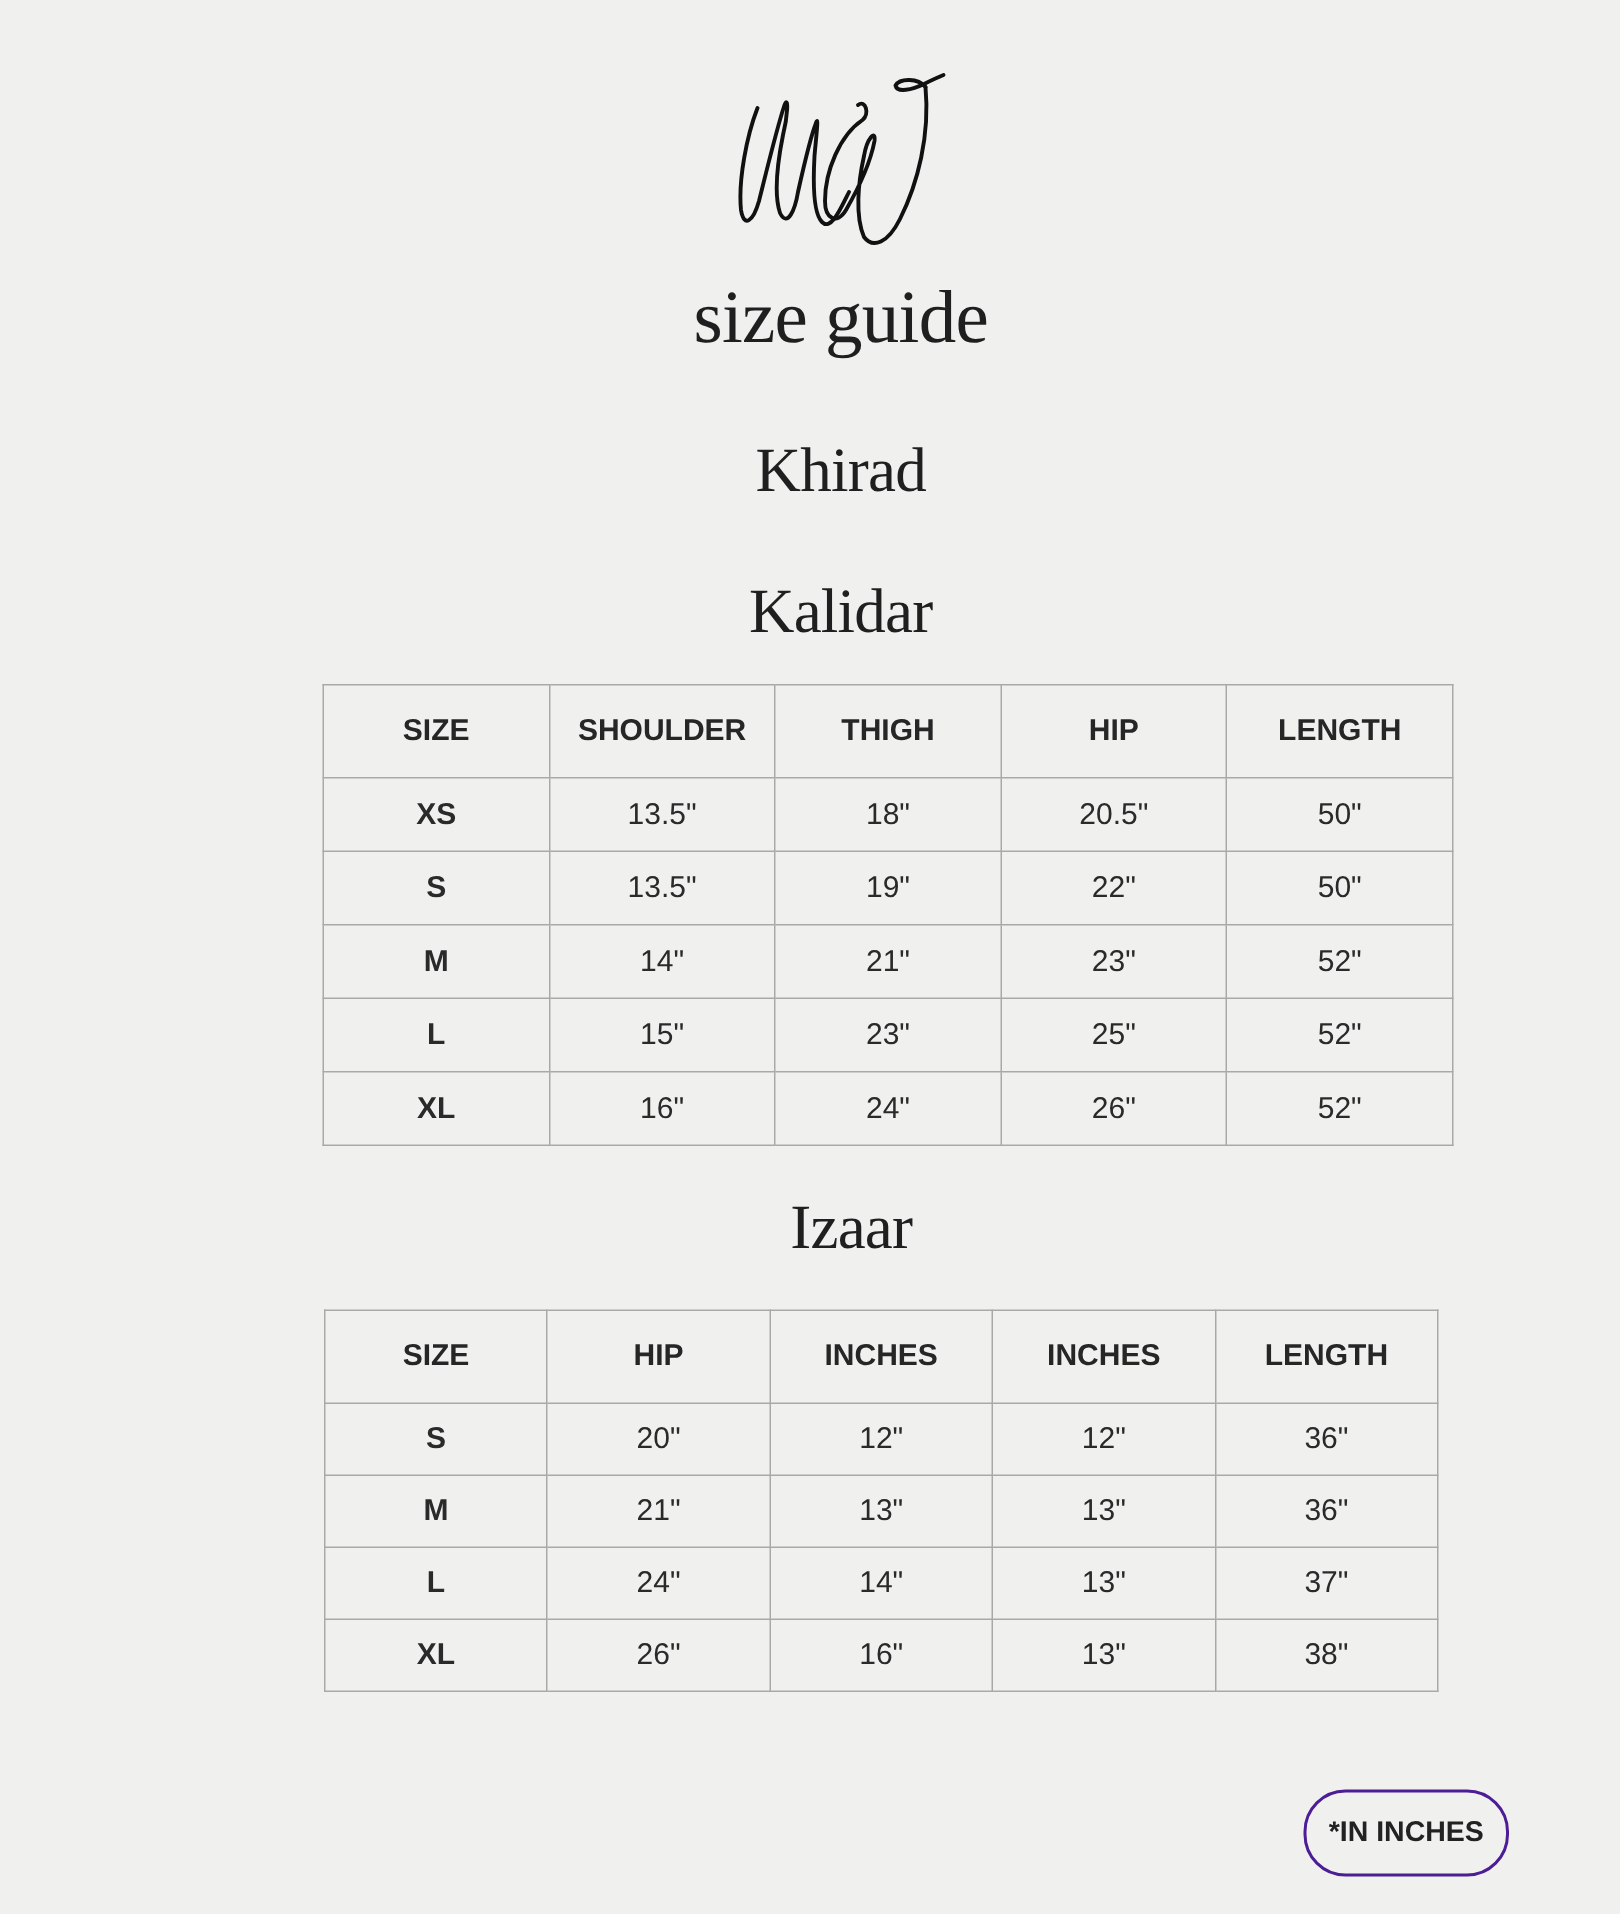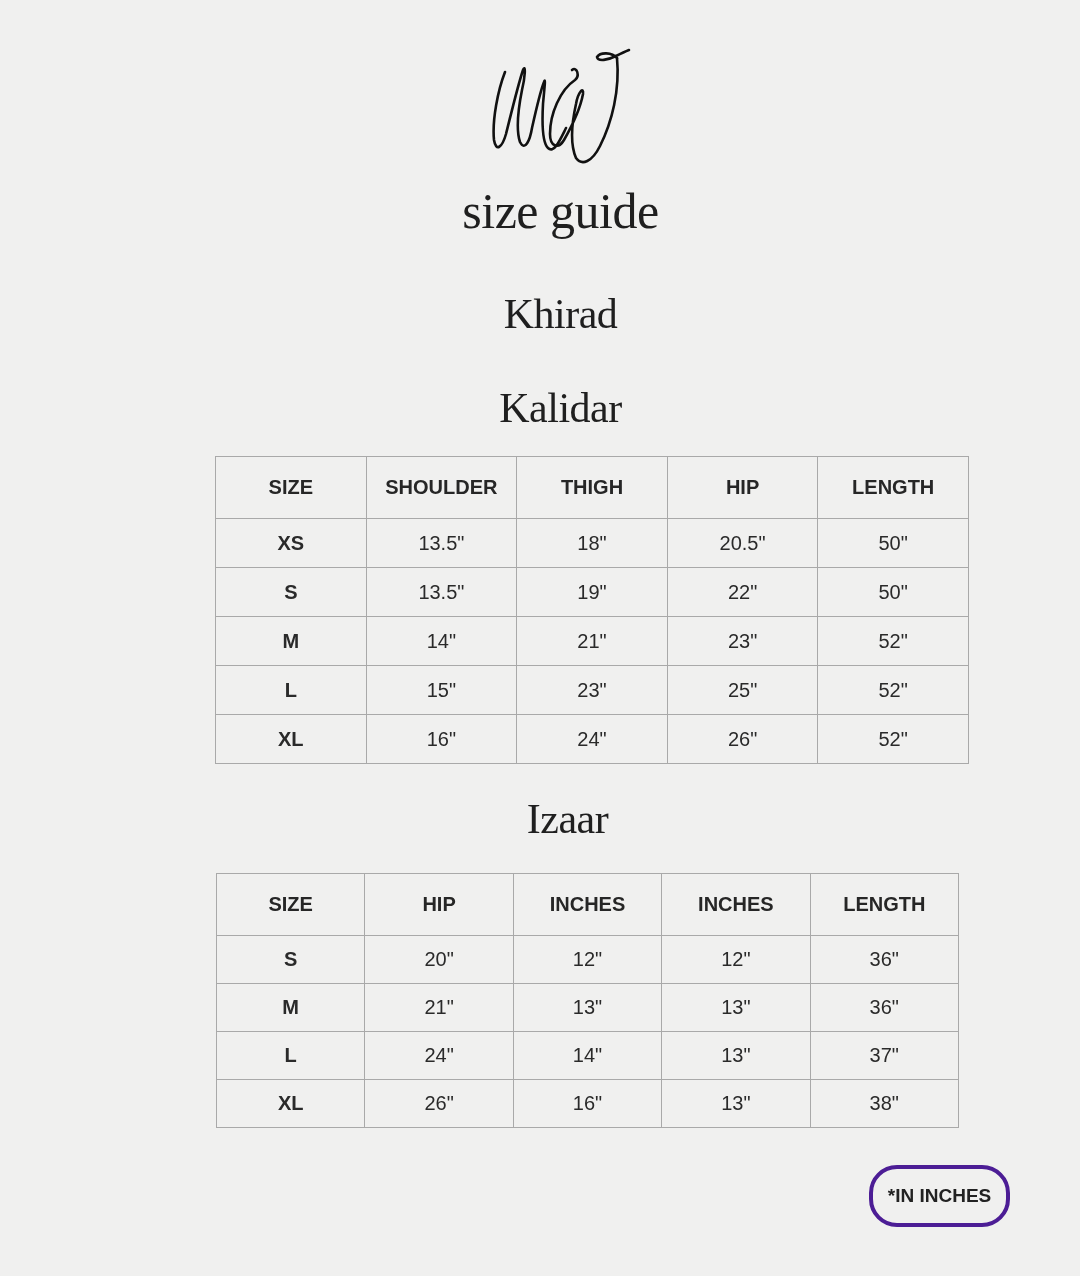--- a/index.html
+++ b/index.html
@@ -30,22 +30,22 @@
   table.sz td.sizecell { font-weight:700; }
   table.sz td { font-weight:400; color:#2a2a2a; }
   #tbl-kalidar { left:191px; top:456px; width:754px; }
   #tbl-kalidar th { height:61px; }
   #tbl-kalidar td { height:48px; }
   #tbl-izaar { left:192px; top:873px; width:743px; }
   #tbl-izaar th { height:61px; }
   #tbl-izaar td { height:47px; }
 
   .pill {
-    position:absolute; left:869px; top:1165px; width:133px; height:54px;
-    border:4px solid #4c1d95; border-radius:28px; background:#f0f0ef;
+    position:absolute; left:869px; top:1193px; width:133px; height:54px;
+    border:2px solid #4c1d95; border-radius:28px; background:#f0f0ef;
     display:flex; align-items:center; justify-content:center;
     font-family:"Liberation Sans", sans-serif; font-weight:700; font-size:19px; color:#222;
   }
 </style>
 </head>
 <body>
 
 <svg class="logo" viewBox="0 0 170 140">
   <g fill="none" stroke="#111" stroke-width="2.6" stroke-linecap="round" stroke-linejoin="round">
     <path d="M25 42 C18 60 12 90 14 110 C16 122 22 118 26 104 C32 80 38 55 43 40 C46 33 45 48 42 60 C38 80 36 100 40 112 C45 122 50 110 52 98 C56 80 60 62 64 52 C66 46 64 62 63 74 C62 92 62 112 68 118 C74 124 80 110 86 98"></path>

